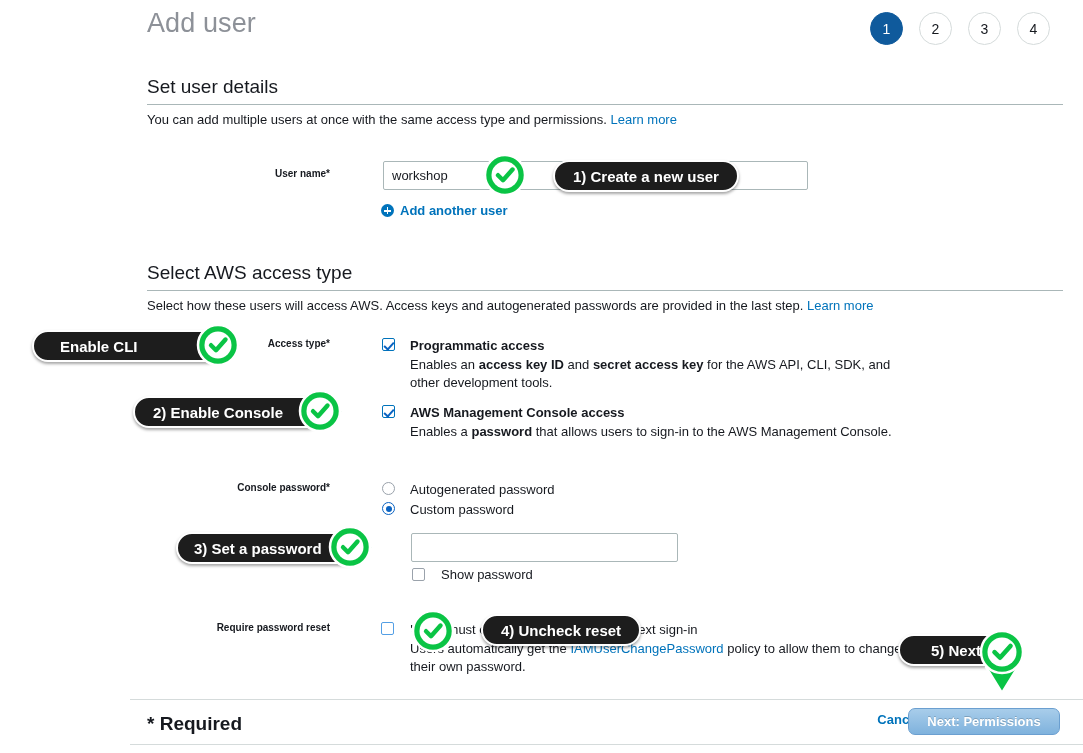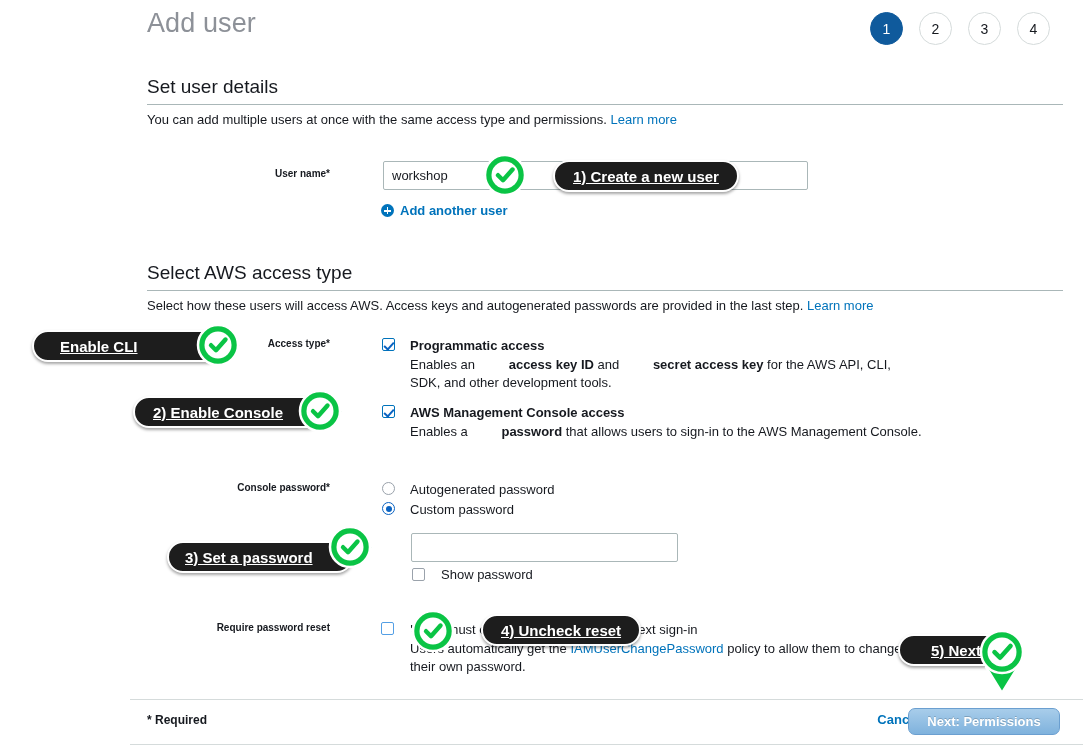--- a/index.html
+++ b/index.html
@@ -188,21 +188,21 @@
     font-size: 13px;
     font-weight: bold;
     color: #16191f;
   }
   .opt-desc {
     position: absolute;
     font-size: 13px;
     color: #16191f;
     line-height: 18px;
   }
-  .opt-desc b { font-weight: bold; margin-left: 30px; }
+  .opt-desc b { font-weight: bold; }
   .plain {
     position: absolute;
     font-size: 13px;
     color: #16191f;
   }
 
   
   .footer-rule-top {
     position: absolute;
     left: 130px;
@@ -216,21 +216,21 @@
     left: 130px;
     width: 953px;
     height: 1px;
     background: #d5dbdb;
     top: 744px;
   }
   .req-note {
     position: absolute;
     left: 147px;
     top: 713px;
-    font-size: 12px;
+    font-size: 19px;
     font-weight: bold;
     color: #16191f;
   }
   .cancel-btn {
     position: absolute;
     right: 163px;
     top: 712px;
     font-size: 13px;
     font-weight: bold;
     color: #0073bb;
@@ -271,21 +271,20 @@
     font-size: 15px;
     font-weight: bold;
     display: flex;
     align-items: center;
     justify-content: center;
     padding: 0 18px;
     box-sizing: border-box;
     white-space: nowrap;
     box-shadow: 0 2px 3px rgba(0,0,0,.35);
     border: 2px solid #ffffff;
-    text-decoration: underline;
   }
   .anno-badge {
     position: absolute;
     width: 54px;
     height: 54px;
   }
   .anno-badge svg { display: block; overflow: visible; }
 </style>
 </head>
 <body>
@@ -393,21 +392,21 @@
       <svg width="54" height="54" viewBox="0 0 54 54" aria-hidden="true">
         <path d="M27 8 L27 46 L48 27 Z" fill="#0ac445" stroke="#ffffff" stroke-width="2.5" stroke-linejoin="round"></path>
         <circle cx="25" cy="27" r="20" fill="#0ac445" stroke="#ffffff" stroke-width="2.5"></circle>
         <circle cx="25" cy="27" r="13.5" fill="#ffffff"></circle>
         <path d="M18 27.2 L23 32.2 L32.5 21.5" fill="none" stroke="#0ac445" stroke-width="4.4" stroke-linecap="round" stroke-linejoin="round"></path>
       </svg>
     </div>
   </div>
 
   <div class="anno">
-    <div class="anno-pill" style="left:167px; top:532px; width:186px; justify-content:flex-start; padding-left:16px;margin-top:9px;">3) Set a password</div>
+    <div class="anno-pill" style="left:176px; top:532px; width:186px; justify-content:flex-start; padding-left:16px;">3) Set a password</div>
     <div class="anno-badge" style="left:325px; top:520px;">
       <svg width="54" height="54" viewBox="0 0 54 54" aria-hidden="true">
         <path d="M27 8 L27 46 L48 27 Z" fill="#0ac445" stroke="#ffffff" stroke-width="2.5" stroke-linejoin="round"></path>
         <circle cx="25" cy="27" r="20" fill="#0ac445" stroke="#ffffff" stroke-width="2.5"></circle>
         <circle cx="25" cy="27" r="13.5" fill="#ffffff"></circle>
         <path d="M18 27.2 L23 32.2 L32.5 21.5" fill="none" stroke="#0ac445" stroke-width="4.4" stroke-linecap="round" stroke-linejoin="round"></path>
       </svg>
     </div>
   </div>
 

